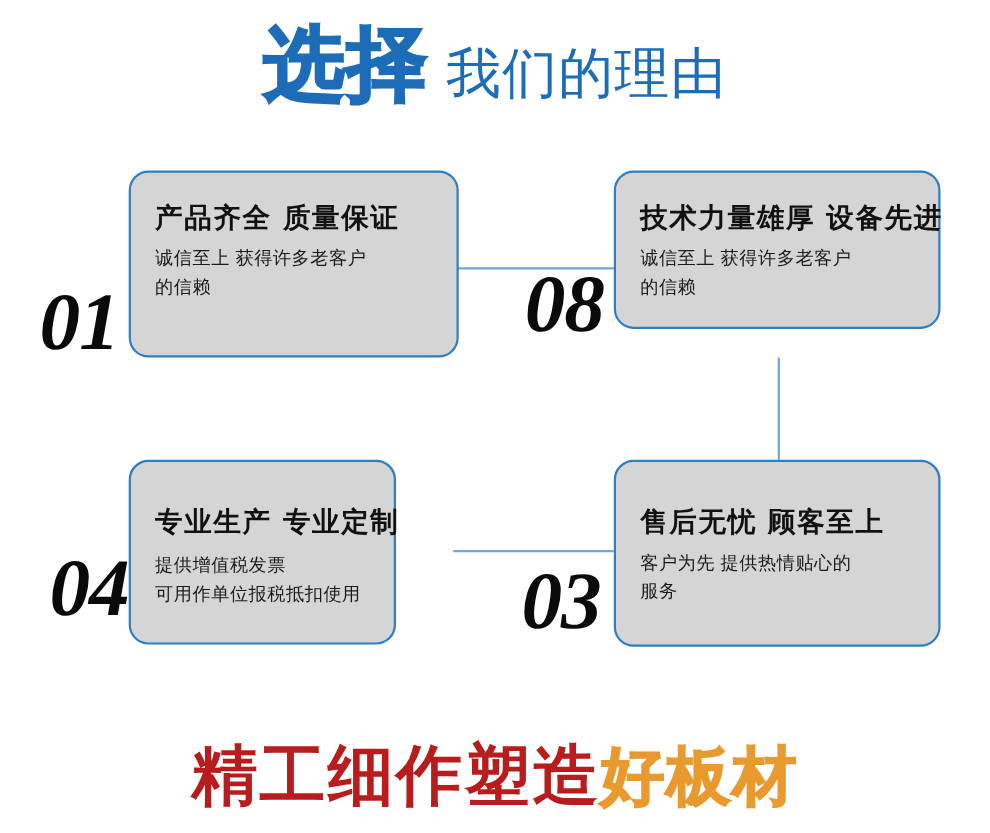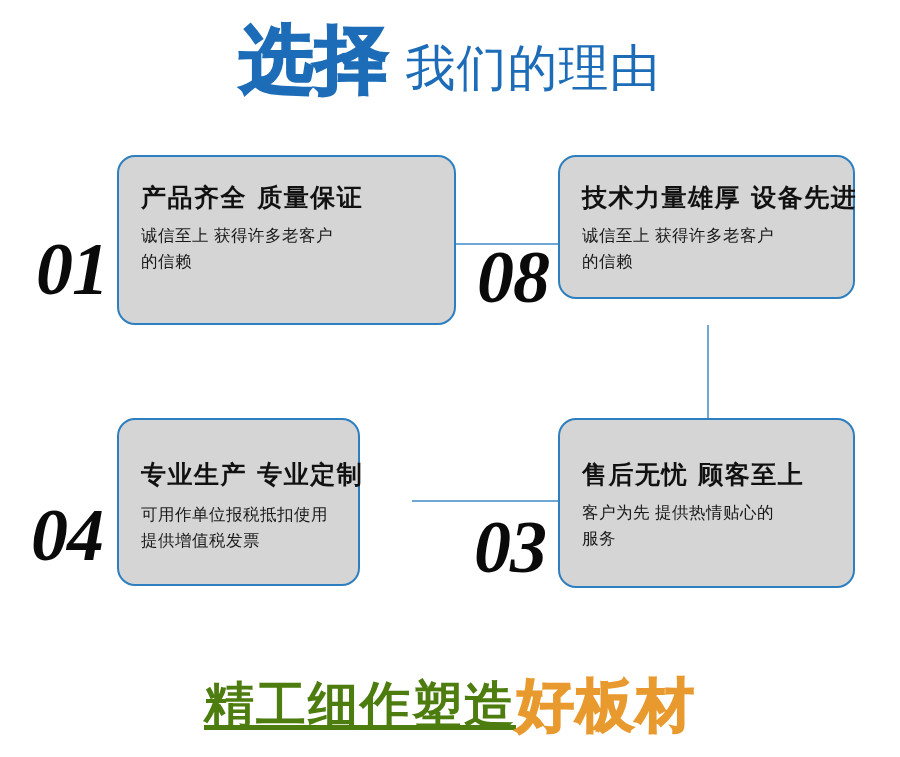--- a/index.html
+++ b/index.html
@@ -90,28 +90,28 @@
     font-style: italic;
     font-weight: bold;
     font-size: 74px;
     color: #0a0a0a;
     line-height: 1;
     letter-spacing: -1px;
     z-index: 5;
   }
 
   
-  #card-1 { left: 117px; top: 155px; width: 339px; height: 170px; }
-  #num-1  { left: 36px;  top: 232px; }
+  #card-1 { left: 117px; top: 155px; width: 300px; height: 170px; }
+  #num-1  { left: 36px;  top: 256px; }
   
   #card-2 { left: 558px; top: 155px; width: 297px; height: 144px; }
   #num-2  { left: 477px; top: 240px; }
   
   #card-4 { left: 117px; top: 418px; width: 243px; height: 168px; }
-  #num-4  { left: 31px;  top: 498px; }
+  #num-4  { left: 45px;  top: 498px; }
   
   #card-3 { left: 558px; top: 418px; width: 297px; height: 170px; }
   #num-3  { left: 474px; top: 510px; }
 
   #card-4 .card-title { margin-top: 14px; }
   #card-4 .card-body  { margin-top: 12px; }
   #card-3 .card-title { margin-top: 14px; }
   #card-3 .card-body  { margin-top: 10px; }
 
   
@@ -119,27 +119,26 @@
     position: absolute;
     left: 0;
     top: 665px;
     width: 900px;
     height: 80px;
     display: flex;
     align-items: center;
     justify-content: center;
   }
   .footer-main {
-    font-size: 50px;
-    font-weight: bold;
-    color: #4d7c0f;
+    font-size: 60px;
+    font-weight: bold;
+    color: #b91c1c;
     letter-spacing: 2px;
     line-height: 1;
     font-family: "DejaVu Sans", "Liberation Sans", sans-serif;
-    text-decoration: underline;
   }
   .footer-accent {
     font-size: 58px;
     font-weight: bold;
     color: #E89A2E;
     letter-spacing: 2px;
     line-height: 1;
     font-family: "DejaVu Sans", "Liberation Sans", sans-serif;
     -webkit-text-stroke: 1.6px #E89A2E;
   }
@@ -173,22 +172,22 @@
   <div class="card-body">
     <span class="card-body-line">诚信至上 获得许多老客户</span>
     <span class="card-body-line">的信赖</span>
   </div>
 </div>
 
 <div class="card-number" id="num-4">04</div>
 <div class="card" id="card-4">
   <div class="card-title">专业生产 专业定制</div>
   <div class="card-body">
+    <span class="card-body-line">提供增值税发票</span>
     <span class="card-body-line">可用作单位报税抵扣使用</span>
-    <span class="card-body-line">提供增值税发票</span>
   </div>
 </div>
 
 <div class="card-number" id="num-3">03</div>
 <div class="card" id="card-3">
   <div class="card-title">售后无忧 顾客至上</div>
   <div class="card-body">
     <span class="card-body-line">客户为先 提供热情贴心的</span>
     <span class="card-body-line">服务</span>
   </div>

